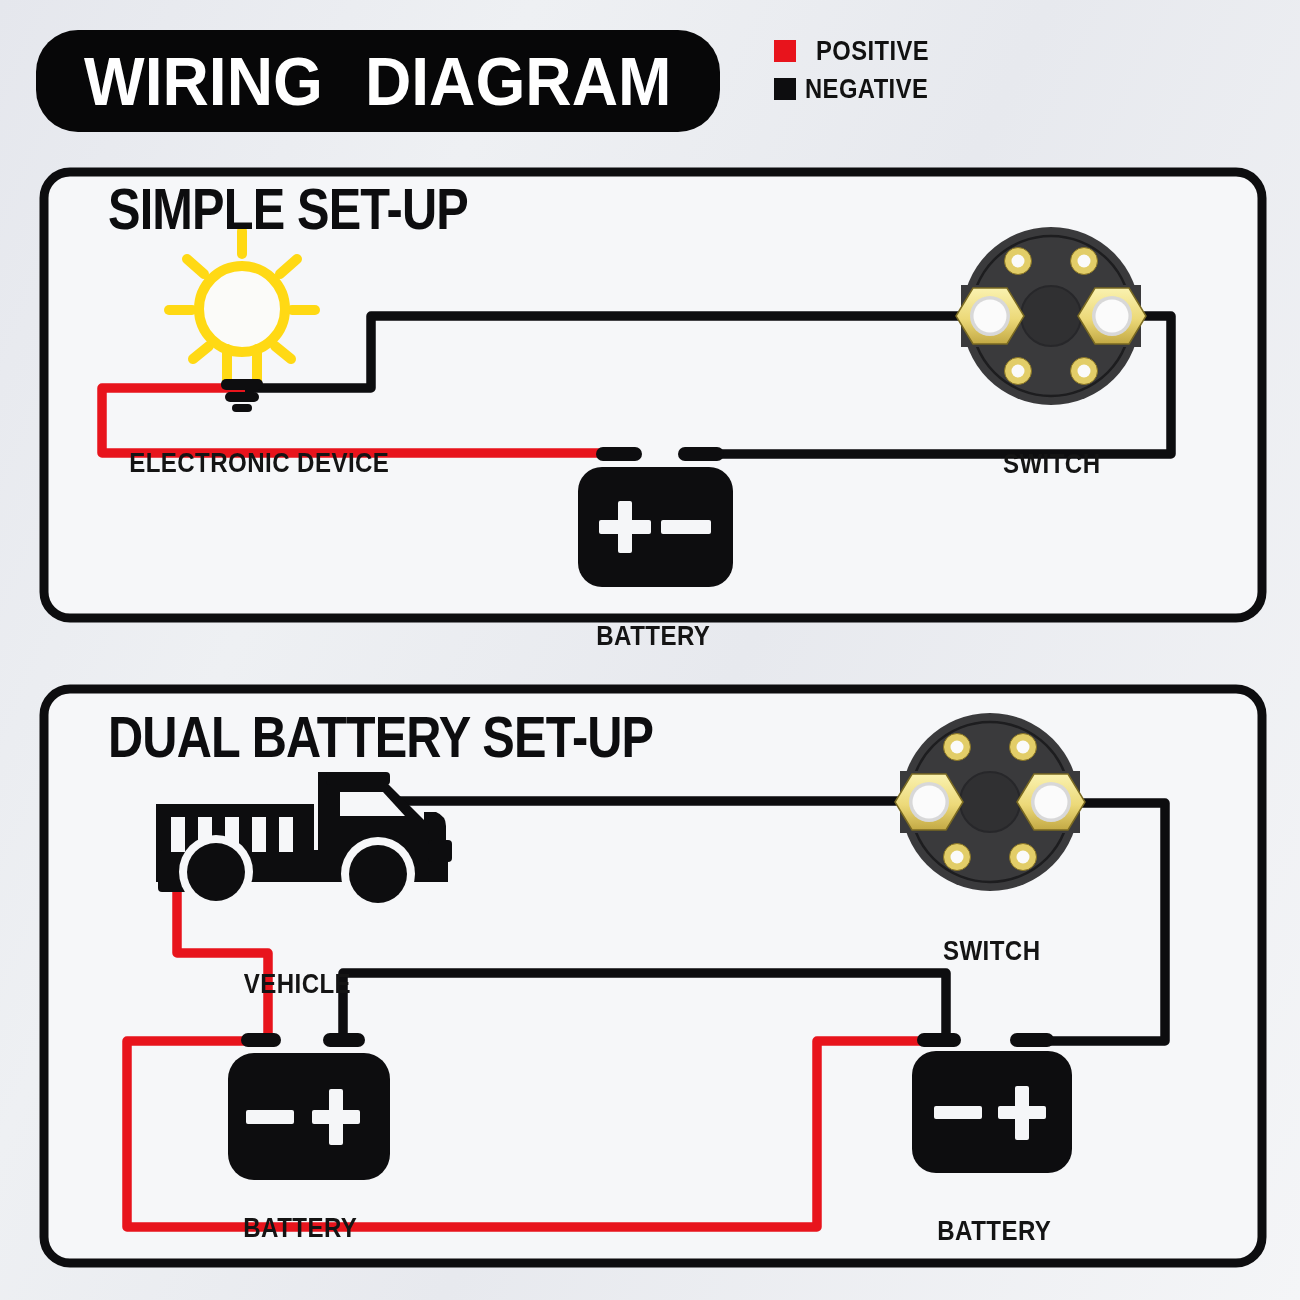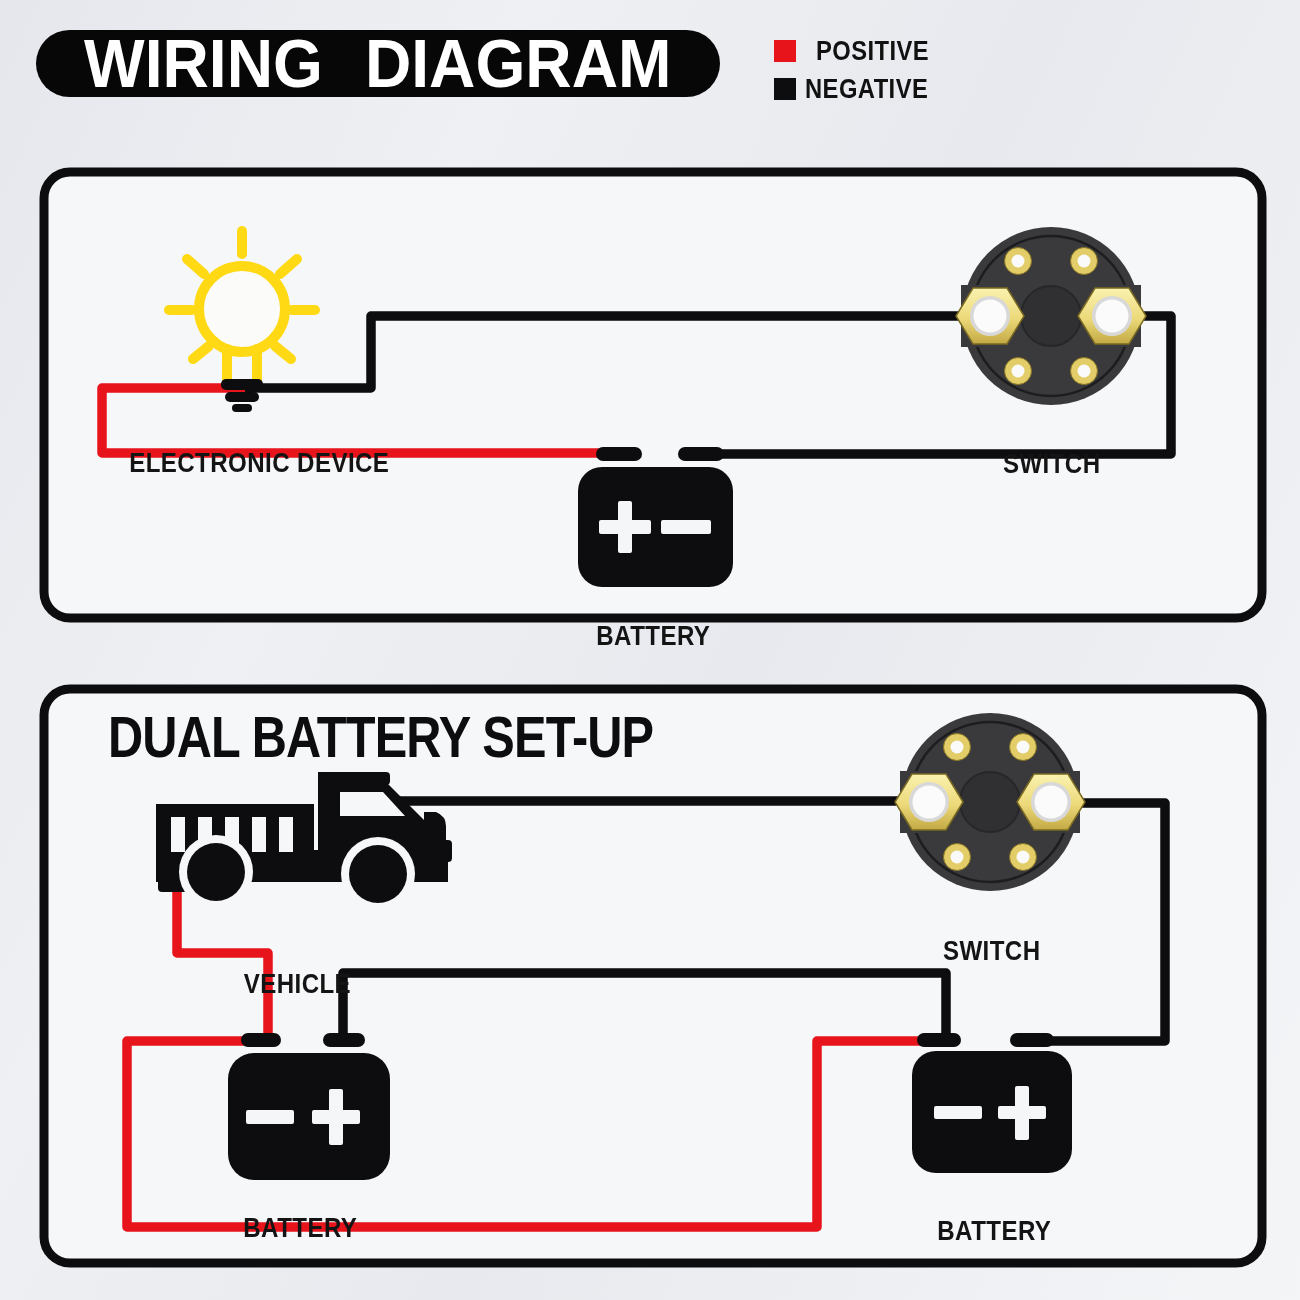--- a/index.html
+++ b/index.html
@@ -5,21 +5,21 @@
   html,body{margin:0;padding:0;}
   body{
     width:1300px;height:1300px;overflow:hidden;
     font-family:"Liberation Sans", sans-serif;
     background:linear-gradient(115deg,#e5e7ed 0%,#eef0f3 28%,#e7e9ee 55%,#f4f5f7 100%);
     position:relative;
   }
   .stage{position:absolute;left:0;top:0;width:1300px;height:1300px;}
   svg.canvas{position:absolute;left:0;top:0;}
   
-  .pill{position:absolute;left:36px;top:30px;width:684px;height:67px;background:#070708;
+  .pill{position:absolute;left:36px;top:30px;width:684px;height:102px;background:#070708;
         border-radius:42px;display:flex;align-items:center;justify-content:center;}
   .pill span{color:#ffffff;font-size:69px;font-weight:700;display:inline-block;
         transform:scaleX(.93);word-spacing:26px;white-space:nowrap;line-height:1;}
   .legend{position:absolute;left:774px;top:38px;}
   .lrow{display:flex;align-items:center;height:26px;margin-bottom:12px;justify-content:space-between;}
   .sq{width:22px;height:22px;margin-right:9px;flex:0 0 auto;}
   .sq.pos{background:#e8141c;} .sq.neg{background:#0d0d0f;}
   .lrow .txt{font-size:27px;font-weight:700;color:#111;display:inline-block;
         transform:scaleX(.88);transform-origin:left center;letter-spacing:.5px;white-space:nowrap;line-height:1;}
   
@@ -176,20 +176,23 @@
     <div class="lrow">
       <span class="sq pos"></span>
       <span class="txt">POSITIVE</span>
     </div>
     <div class="lrow">
       <span class="sq neg"></span>
       <span class="txt">NEGATIVE</span>
     </div>
   </div>
 
+  <div class="ptitle" style="left:108px;top:180px;">
+    <span>SIMPLE SET-UP</span>
+  </div>
   <div class="ptitle" style="left:108px;top:708px;">
     <span>DUAL BATTERY SET-UP</span>
   </div>
 
   <div class="lbl" style="left:108px;top:411px;width:300px;">
     <span>ELECTRONIC DEVICE</span>
   </div>
   <div class="lbl" style="left:952px;top:412px;width:200px;">
     <span>SWITCH</span>
   </div>

